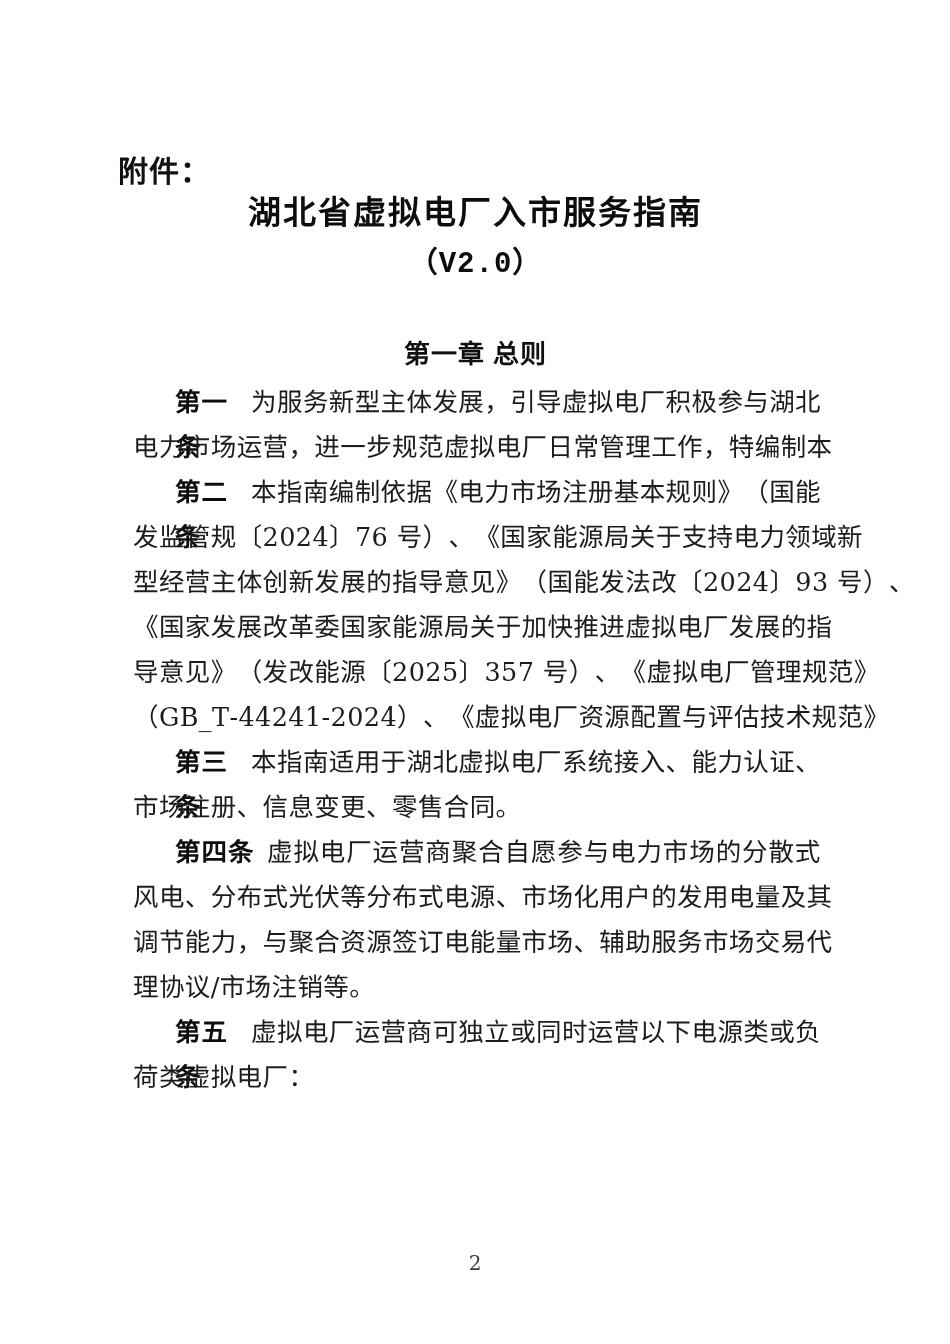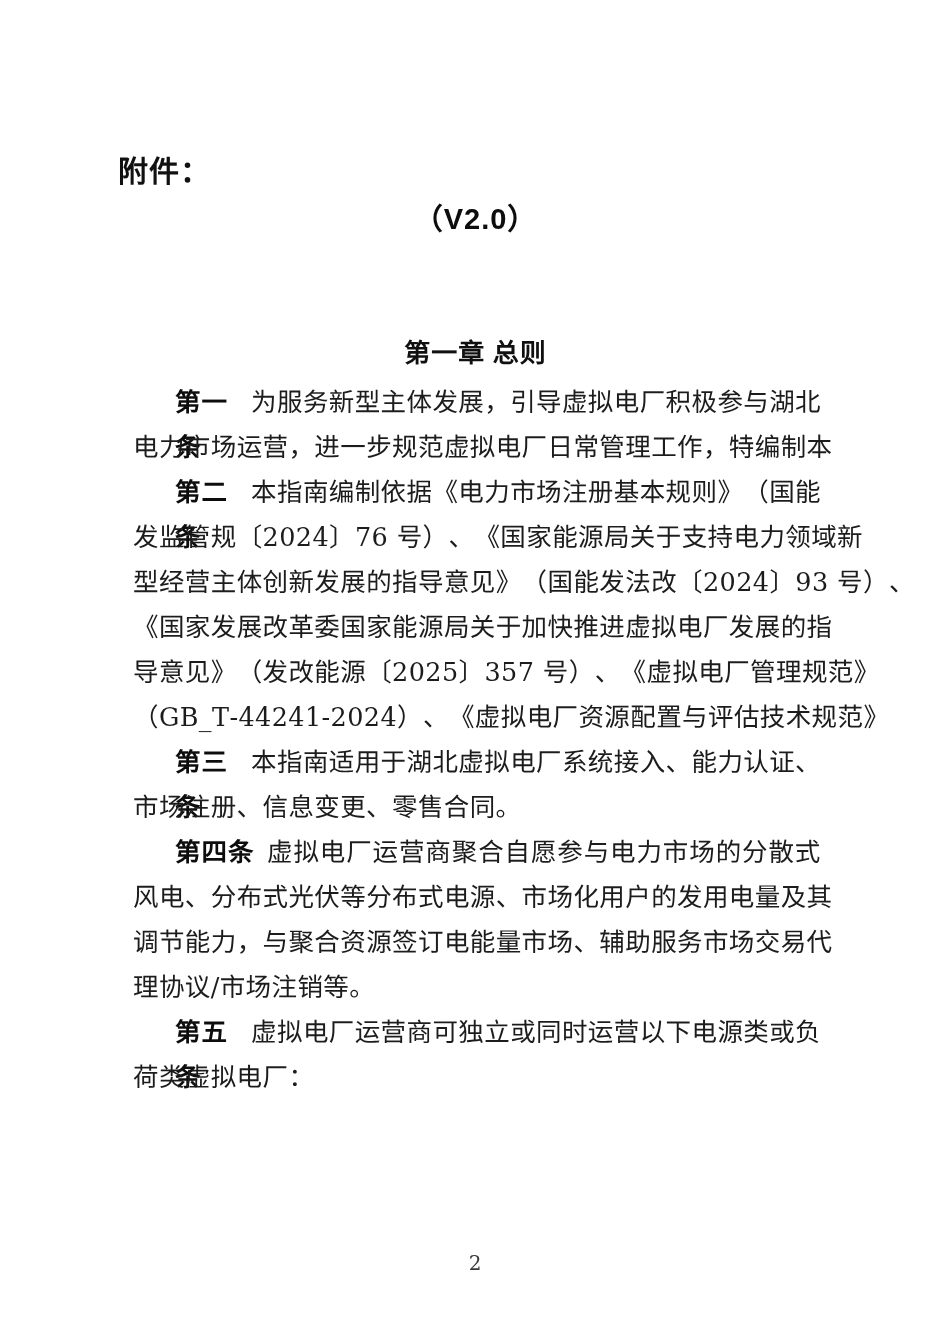--- a/index.html
+++ b/index.html
@@ -44,38 +44,38 @@
   .doc-title {
     font-family: "DejaVu Serif", "Liberation Serif", serif;
     font-weight: bold;
     font-size: 33px;
     letter-spacing: 2px;
     line-height: 46px;
     color: #0d0d0d;
     white-space: nowrap;
   }
   .doc-version {
-    font-family: Liberation Sans, sans-serif;
+    font-family: Liberation Mono, monospace;
     font-weight: bold;
     font-size: 29px;
     letter-spacing: 1px;
     line-height: 46px;
     margin-top: 6px;
     color: #0d0d0d;
     white-space: nowrap;
   }
 
   
   .chapter-heading {
     position: absolute;
     left: 133px;
     top: 326px;
     width: 685px;
     text-align: center;
-    font-family: Liberation Serif, serif;
+    font-family: Liberation Sans, sans-serif;
     font-weight: bold;
     font-size: 26px;
     letter-spacing: 1px;
     line-height: 40px;
     color: #101010;
     white-space: nowrap;
   }
 
   
   .body-region {
@@ -128,20 +128,21 @@
   }
 </style>
 </head>
 <body>
 
 <div class="page">
 
   <div class="attach-label">附件：</div>
 
   <div class="title-block">
+    <div class="doc-title">湖北省虚拟电厂入市服务指南</div>
     <div class="doc-version">（V2.0）</div>
   </div>
 
   <div class="chapter-heading">第一章 总则</div>
 
   <div class="body-region" id="body-region">
       <div class="para">
         <div class="line indent justify">
           <span class="art-label">第一条</span>
           <span class="seg">为</span>

